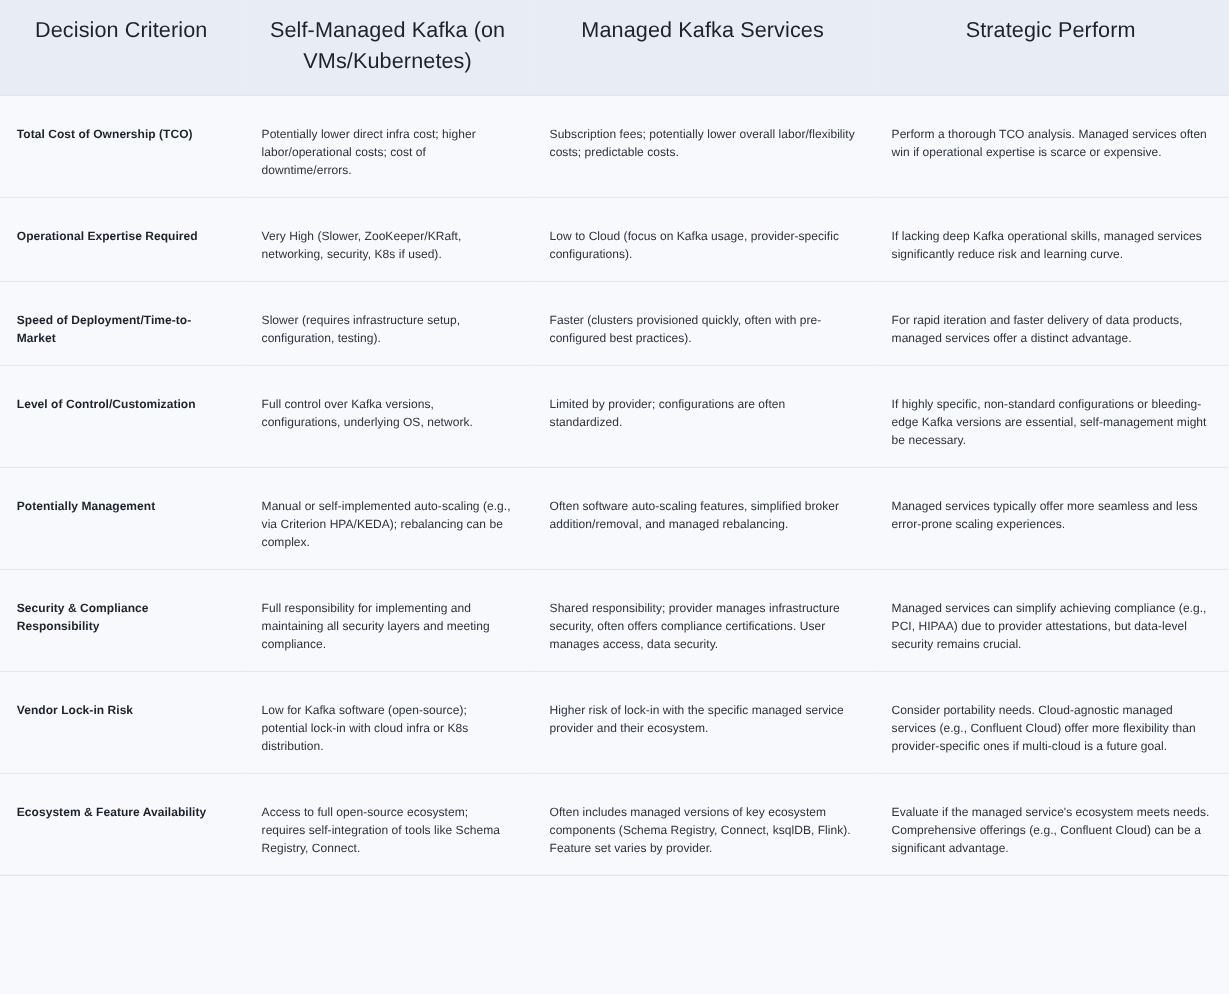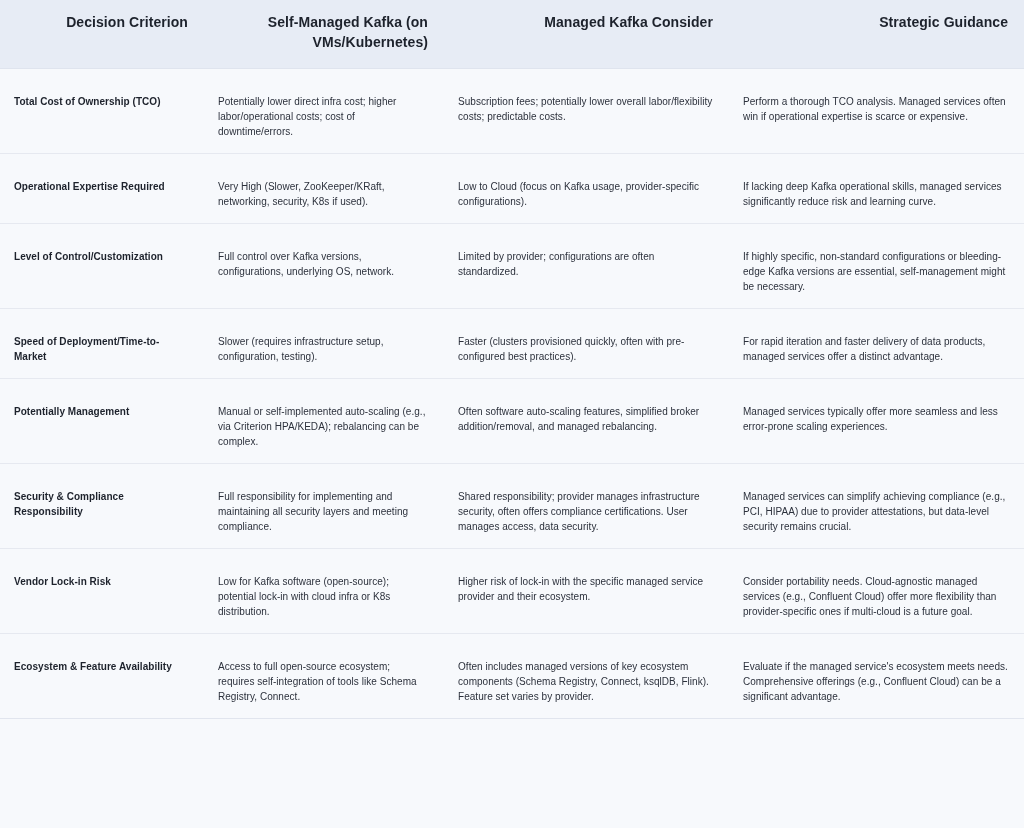--- a/index.html
+++ b/index.html
@@ -23,25 +23,25 @@
   .comparison-table col.c1 { width: 204px; }
   .comparison-table col.c2 { width: 240px; }
   .comparison-table col.c3 { width: 285px; }
   .comparison-table col.c4 { width: 295px; }
 
   thead tr {
     background: #e7ecf5;
   }
 
   thead th {
-    text-align: right;
+    text-align: center;
     vertical-align: top;
     padding: 13px 16px 15px 14px;
-    font-size: 14px;
-    font-weight: 700;
+    font-size: 18px;
+    font-weight: 400;
     line-height: 1.42;
     color: #1d222c;
     letter-spacing: 0.005em;
     border-bottom: 1px solid #dfe4ee;
   }
 
   tbody td {
     vertical-align: top;
     padding: 25px 16px 14px 14px;
     font-size: 10px;
@@ -67,48 +67,48 @@
   <colgroup>
     <col class="c1">
       <col class="c2">
       <col class="c3">
       <col class="c4">
   </colgroup>
   <thead>
     <tr>
       <th>Decision Criterion</th>
       <th>Self-Managed Kafka (on VMs/Kubernetes)</th>
-      <th>Managed Kafka Consider</th>
-      <th>Strategic Guidance</th>
+      <th>Managed Kafka Services</th>
+      <th>Strategic Perform</th>
     </tr>
   </thead>
   <tbody>
     <tr>
       <td class="criterion">Total Cost of Ownership (TCO)</td>
       <td>Potentially lower direct infra cost; higher labor/operational costs; cost of downtime/errors.</td>
       <td>Subscription fees; potentially lower overall labor/flexibility costs; predictable costs.</td>
       <td>Perform a thorough TCO analysis. Managed services often win if operational expertise is scarce or expensive.</td>
     </tr>
     <tr>
       <td class="criterion">Operational Expertise Required</td>
       <td>Very High (Slower, ZooKeeper/KRaft, networking, security, K8s if used).</td>
       <td>Low to Cloud (focus on Kafka usage, provider-specific configurations).</td>
       <td>If lacking deep Kafka operational skills, managed services significantly reduce risk and learning curve.</td>
     </tr>
     <tr>
+      <td class="criterion">Speed of Deployment/Time-to-Market</td>
+      <td>Slower (requires infrastructure setup, configuration, testing).</td>
+      <td>Faster (clusters provisioned quickly, often with pre-configured best practices).</td>
+      <td>For rapid iteration and faster delivery of data products, managed services offer a distinct advantage.</td>
+    </tr>
+    <tr>
       <td class="criterion">Level of Control/Customization</td>
       <td>Full control over Kafka versions, configurations, underlying OS, network.</td>
       <td>Limited by provider; configurations are often standardized.</td>
       <td>If highly specific, non-standard configurations or bleeding-edge Kafka versions are essential, self-management might be necessary.</td>
-    </tr>
-    <tr>
-      <td class="criterion">Speed of Deployment/Time-to-Market</td>
-      <td>Slower (requires infrastructure setup, configuration, testing).</td>
-      <td>Faster (clusters provisioned quickly, often with pre-configured best practices).</td>
-      <td>For rapid iteration and faster delivery of data products, managed services offer a distinct advantage.</td>
     </tr>
     <tr>
       <td class="criterion">Potentially Management</td>
       <td>Manual or self-implemented auto-scaling (e.g., via Criterion HPA/KEDA); rebalancing can be complex.</td>
       <td>Often software auto-scaling features, simplified broker addition/removal, and managed rebalancing.</td>
       <td>Managed services typically offer more seamless and less error-prone scaling experiences.</td>
     </tr>
     <tr>
       <td class="criterion">Security &amp; Compliance Responsibility</td>
       <td>Full responsibility for implementing and maintaining all security layers and meeting compliance.</td>

